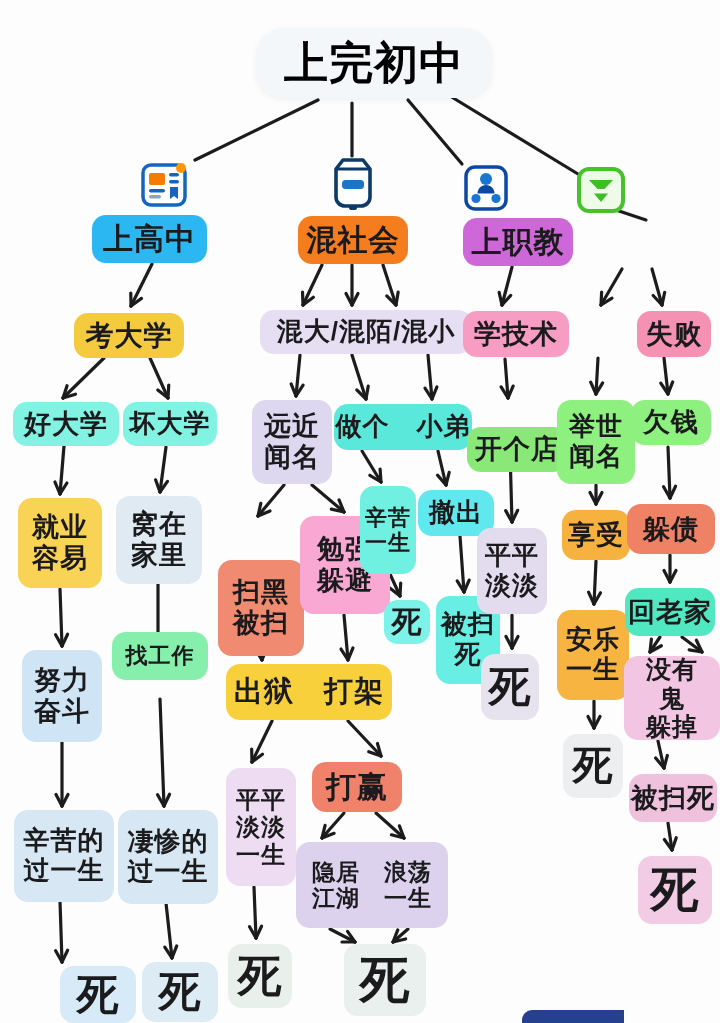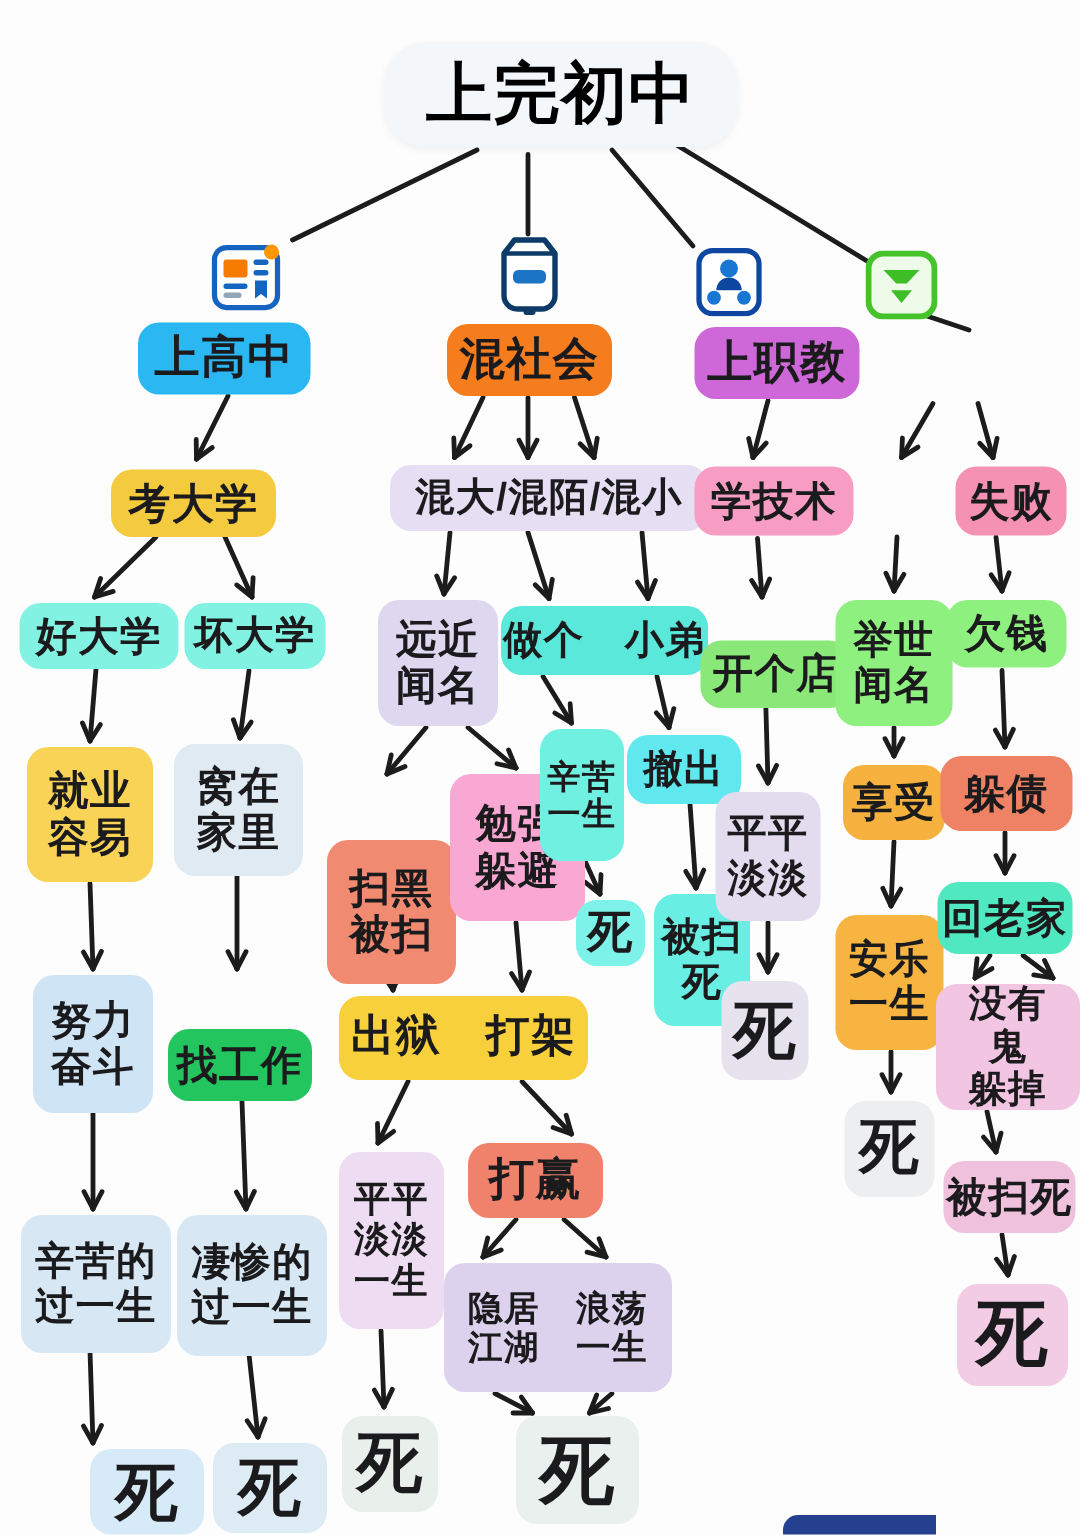--- a/index.html
+++ b/index.html
@@ -191,21 +191,21 @@
       <div class="node" style="left: 463px; top: 218px; width: 110px; height: 48px; background: rgb(206, 104, 216); font-size: 30px;">上职教</div>
       <div class="node" style="left: 74px; top: 313px; width: 110px; height: 45px; background: rgb(244, 203, 62); font-size: 28px;">考大学</div>
       <div class="node" style="left: 13px; top: 402px; width: 106px; height: 44px; background: rgb(130, 242, 226); font-size: 27px;">好大学</div>
       <div class="node" style="left: 123px; top: 402px; width: 94px; height: 44px; background: rgb(130, 242, 226); font-size: 26px;">坏大学</div>
       <div class="node" style="left: 18px; top: 498px; width: 84px; height: 90px; background: rgb(248, 211, 85); font-size: 27px;">就业
 容易</div>
       <div class="node" style="left: 116px; top: 496px; width: 86px; height: 88px; background: rgb(223, 234, 243); font-size: 27px;">窝在
 家里</div>
       <div class="node" style="left: 22px; top: 650px; width: 80px; height: 92px; background: rgb(207, 228, 245); font-size: 27px; text-align: right;">努力
 奋斗</div>
-      <div class="node" style="left: 112px; top: 686px; width: 96px; height: 48px; background: #22c55e; font-size: 27px;">找工作</div>
+      <div class="node" style="left: 112px; top: 632px; width: 96px; height: 48px; background: #86efac; font-size: 22px;">找工作</div>
       <div class="node" style="left: 14px; top: 810px; width: 100px; height: 92px; background: rgb(215, 231, 243); font-size: 26px;">辛苦的
 过一生</div>
       <div class="node" style="left: 118px; top: 810px; width: 100px; height: 94px; background: rgb(215, 231, 243); font-size: 26px;">凄惨的
 过一生</div>
       <div class="node" style="left: 60px; top: 966px; width: 76px; height: 57px; background: rgb(214, 234, 248); font-size: 42px;">死</div>
       <div class="node" style="left: 142px; top: 962px; width: 76px; height: 60px; background: rgb(220, 235, 244); font-size: 42px;">死</div>
       <div class="node" style="left: 260px; top: 310px; width: 212px; height: 44px; background: rgb(230, 223, 244); font-size: 26px;">混大/混陌/混小</div>
       <div class="node" style="left: 252px; top: 400px; width: 80px; height: 84px; background: rgb(222, 215, 240); font-size: 27px;">远近
 闻名</div>
       <div class="node" style="left: 334px; top: 404px; width: 138px; height: 46px; background: rgb(89, 232, 218); font-size: 26px;">做个　小弟</div>

